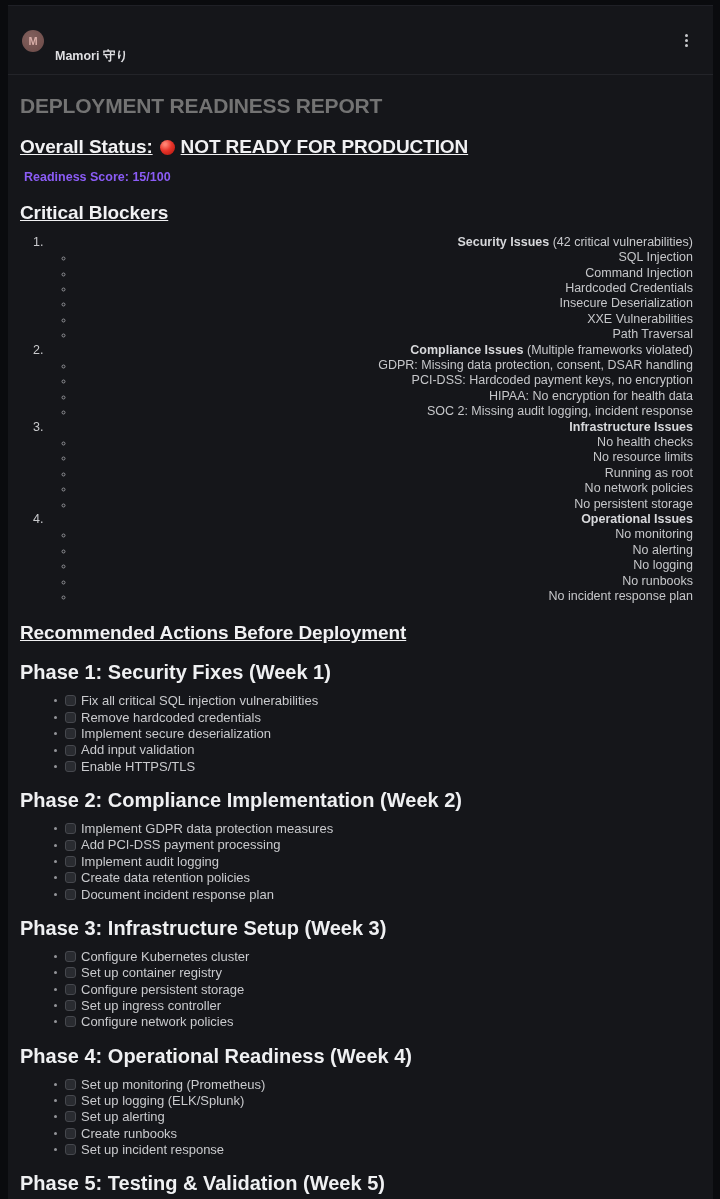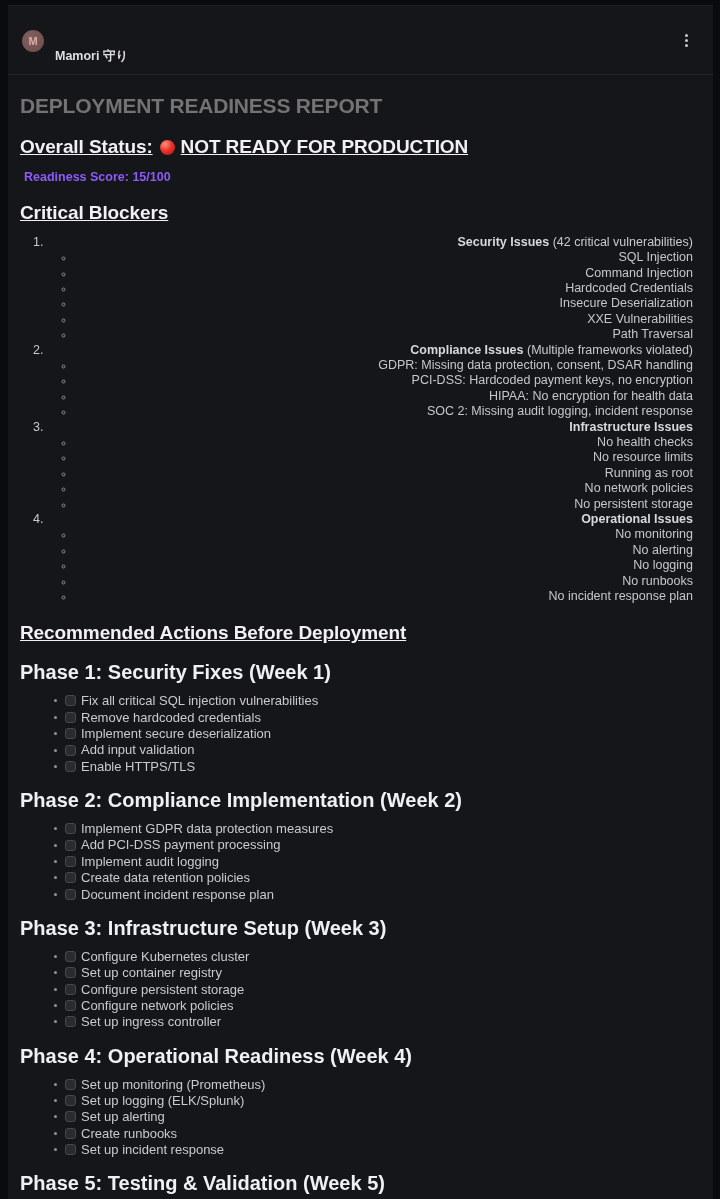--- a/index.html
+++ b/index.html
@@ -218,26 +218,26 @@
               <span class="t-label">Set up container registry</span>
             </li>
             <li class="task">
               <span class="t-bullet"></span>
               <span class="checkbox"></span>
               <span class="t-label">Configure persistent storage</span>
             </li>
             <li class="task">
               <span class="t-bullet"></span>
               <span class="checkbox"></span>
+              <span class="t-label">Set up ingress controller</span>
+            </li>
+            <li class="task">
+              <span class="t-bullet"></span>
+              <span class="checkbox"></span>
               <span class="t-label">Configure network policies</span>
-            </li>
-            <li class="task">
-              <span class="t-bullet"></span>
-              <span class="checkbox"></span>
-              <span class="t-label">Set up ingress controller</span>
             </li>
           </ul>
           <h3>Phase 4: Operational Readiness (Week 4)</h3>
           <ul class="tasks">
             <li class="task">
               <span class="t-bullet"></span>
               <span class="checkbox"></span>
               <span class="t-label">Set up monitoring (Prometheus)</span>
             </li>
             <li class="task">

